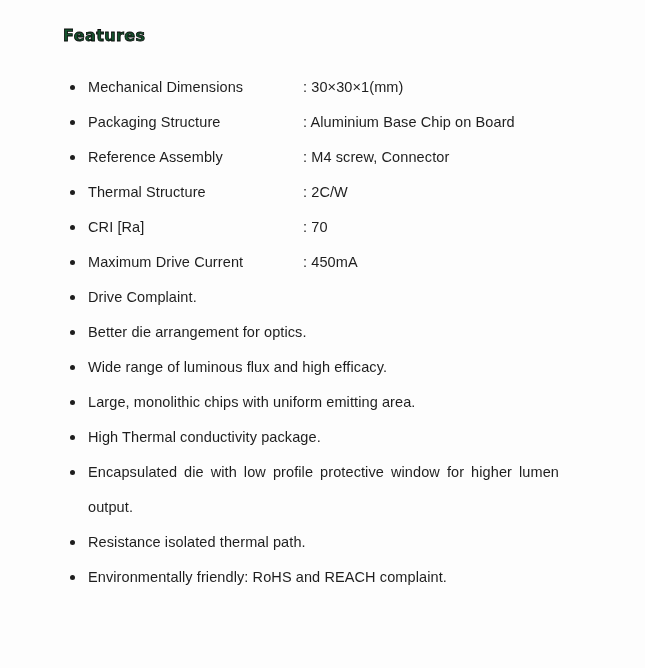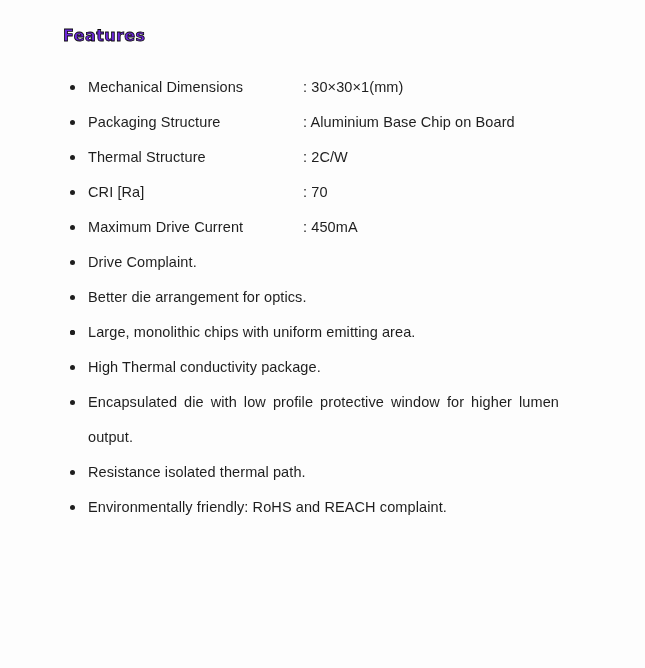--- a/index.html
+++ b/index.html
@@ -19,21 +19,21 @@
     height: 668px;
     position: relative;
   }
   .title {
     margin: 28px 0 0 63px;
     font-family: "DejaVu Sans", sans-serif;
     font-size: 16px;
     line-height: 16px;
     font-weight: 800;
     letter-spacing: 0.4px;
-    color: #6d28d9;
+    color: #14532d;
     -webkit-text-stroke: 0.8px #070707;
   }
   .list {
     list-style: none;
     margin: 26px 0 0 0;
     padding: 0;
   }
   .item {
     position: relative;
     padding-left: 88px;
@@ -77,20 +77,24 @@
     <li class="item">
       <span class="bullet"></span>
       <span class="label">Mechanical Dimensions</span><span class="value">: 30×30×1(mm)</span>
     </li>
 
     <li class="item">
       <span class="bullet"></span>
       <span class="label">Packaging Structure</span><span class="value">: Aluminium Base Chip on Board</span>
     </li>
 
+    <li class="item">
+      <span class="bullet"></span>
+      <span class="label">Reference Assembly</span><span class="value">: M4 screw, Connector</span>
+    </li>
 
     <li class="item">
       <span class="bullet"></span>
       <span class="label">Thermal Structure</span><span class="value">: 2C/W</span>
     </li>
 
     <li class="item">
       <span class="bullet"></span>
       <span class="label">CRI [Ra]</span><span class="value">: 70</span>
     </li>
@@ -105,20 +109,21 @@
       <span class="text">Drive Complaint.</span>
     </li>
 
     <li class="item">
       <span class="bullet"></span>
       <span class="text">Better die arrangement for optics.</span>
     </li>
 
     <li class="item">
       <span class="bullet"></span>
+      <span class="text">Wide range of luminous flux and high efficacy.</span>
     </li>
 
 
     <li class="item">
       <span class="bullet"></span>
       <span class="text">Large, monolithic chips with uniform emitting area.</span>
     </li>
 
     <li class="item">
       <span class="bullet"></span>

